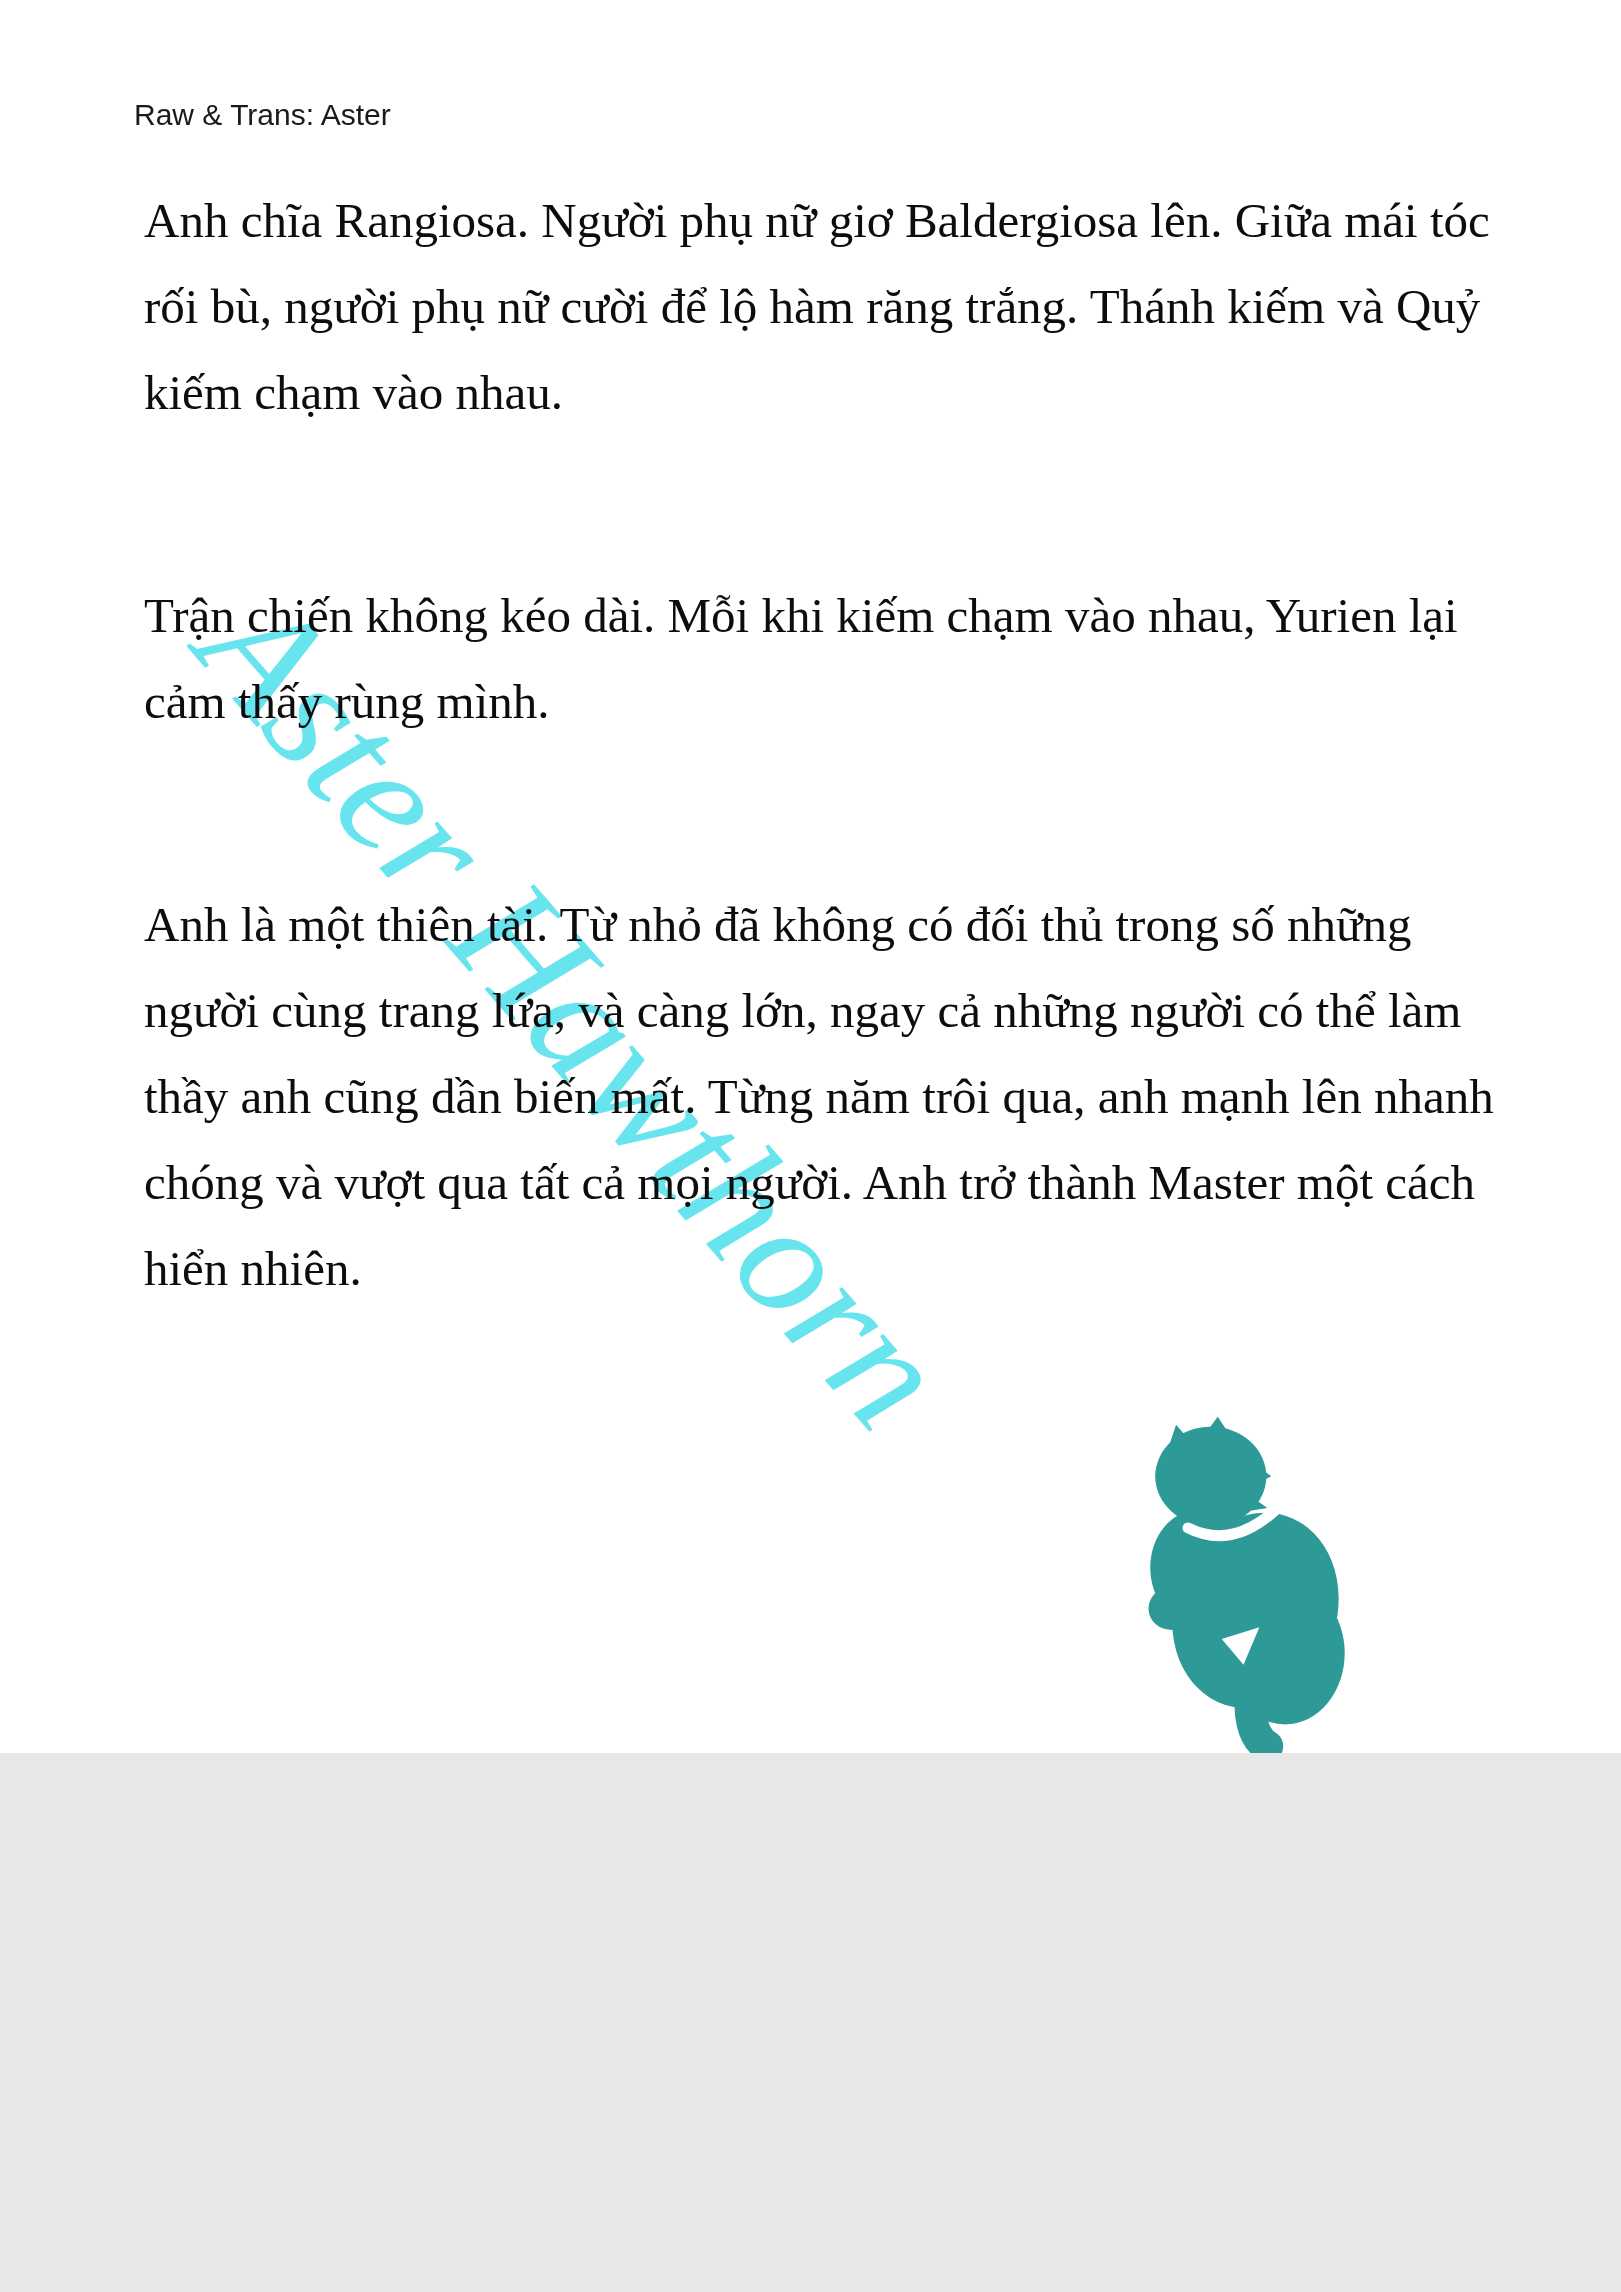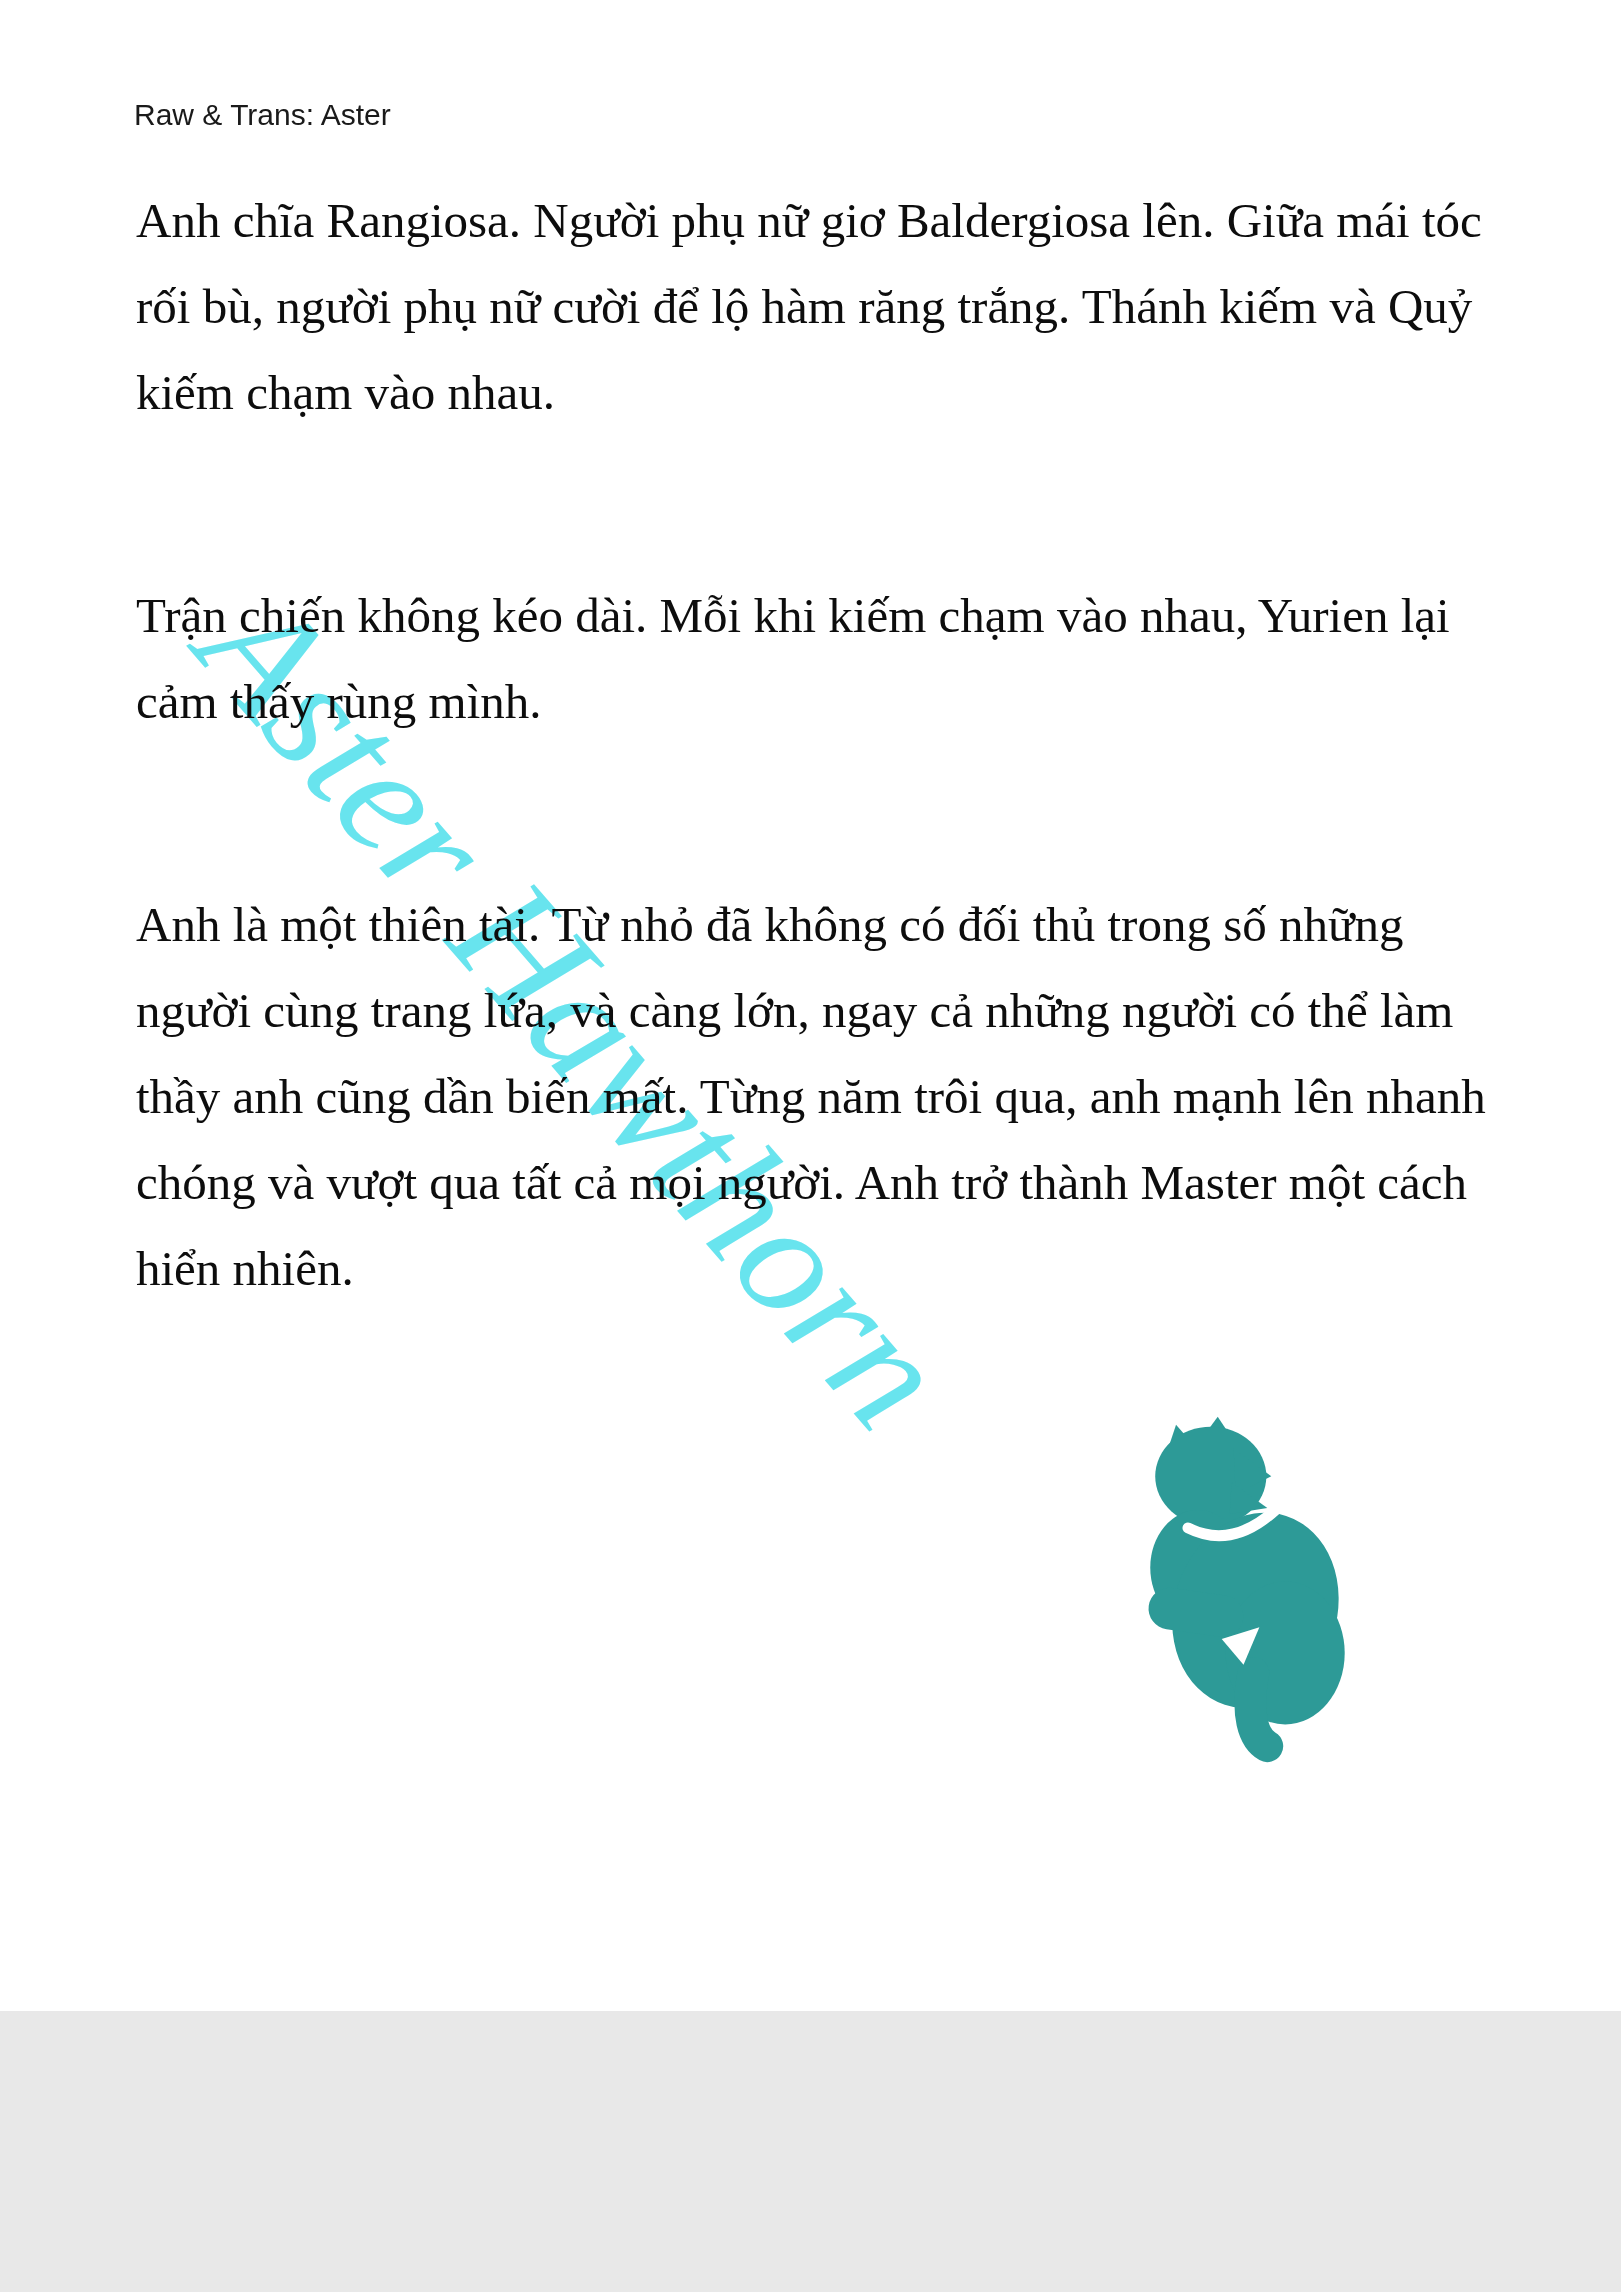--- a/index.html
+++ b/index.html
@@ -1,31 +1,31 @@
 <!DOCTYPE html>
 <html><head>
 <meta charset="utf-8">
 <style>
   html,body { margin:0; padding:0; background:#e8e8e8; }
   .page {
     position:relative;
-    width:1621px; height:2011px;
+    width:1621px; height:1753px;
     margin:0 auto;
     background:#ffffff;
     overflow:hidden;
     font-family:"Liberation Serif","DejaVu Serif",serif;
   }
   .header-credit {
     position:absolute; left:134px; top:98px;
     font-family:"Liberation Sans","DejaVu Sans",sans-serif;
     font-size:30px; color:#1a1a1a;
     z-index:3; white-space:nowrap;
   }
   .content {
-    position:absolute; left:136px; top:178px; width:1372px;
+    position:absolute; left:144px; top:178px; width:1372px;
     font-size:49px; line-height:86px; color:#0d0d0d;
     z-index:2; text-align:left;
   }
   .content p { margin:0 0 137px 0; }
   .watermark {
     position:absolute; left:294px; top:564px;
     font-size:162px; font-style:italic; line-height:1;
     color:#68e4ee;
     transform:rotate(49deg); transform-origin:0 0;
     white-space:nowrap;

